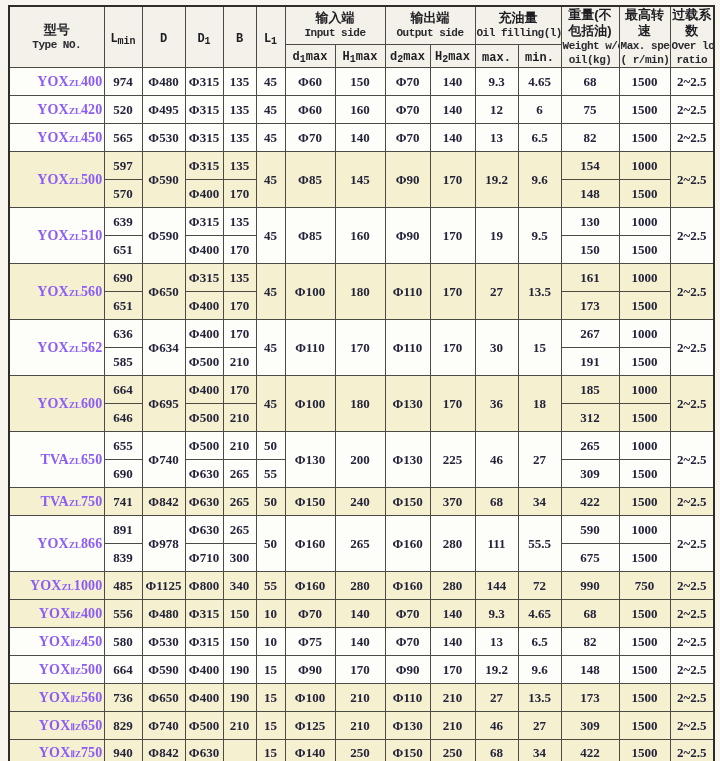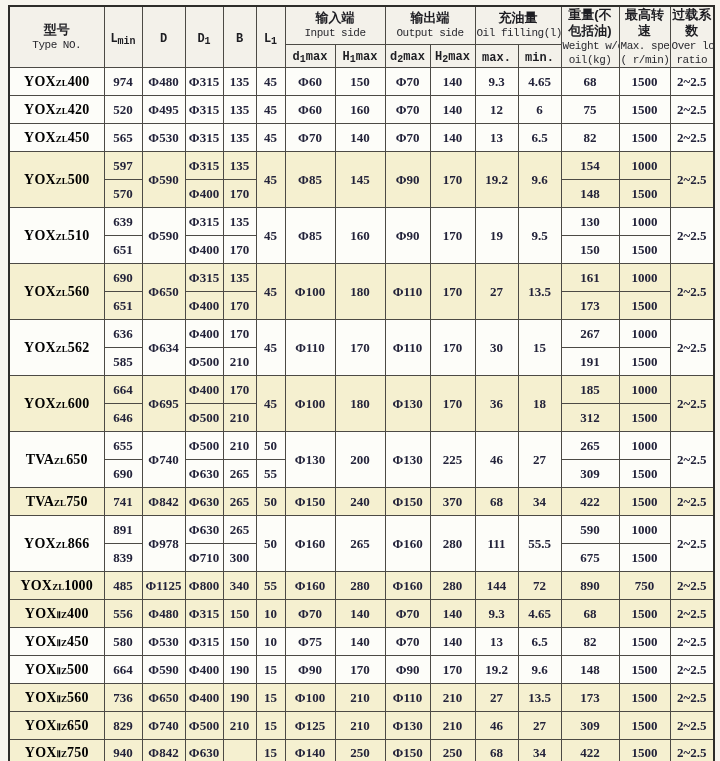--- a/index.html
+++ b/index.html
@@ -38,31 +38,32 @@
   tbody td{
     font-family:"Liberation Serif", serif;
     font-weight:bold;
     font-size:13px;
     color:#23233a;
     background:#fdfdf9;
   }
   tbody tr.shaded td{background:#f5f0d0;}
   td.type{
     font-size:14px;
-    color:#000000;
+    color:#8b5cf6;
     letter-spacing:.2px;
     white-space:nowrap;
+    text-align:right;
   }
   .tsub{font-size:9px;letter-spacing:0;}
   .zh{display:block;font-size:13px;line-height:16px;}
   .en{
     display:block;
     font-family:"Liberation Mono","DejaVu Sans Mono", monospace;
     font-size:11px;line-height:14px;
-    font-weight:normal;color:#2a2a30;
+    font-weight:bold;color:#2a2a30;
     letter-spacing:-0.5px;
     white-space:nowrap;
   }
   .sym{
     font-family:"Liberation Mono","DejaVu Sans Mono", monospace;
     font-size:12px;font-weight:bold;white-space:nowrap;
   }
   .sym .sb{font-size:10px;vertical-align:-2px;}
   .small-en{font-size:13px;}
 </style>
@@ -402,21 +403,21 @@
           <td>Φ1125</td>
           <td>Φ800</td>
           <td>340</td>
           <td>55</td>
           <td>Φ160</td>
           <td>280</td>
           <td>Φ160</td>
           <td>280</td>
           <td>144</td>
           <td>72</td>
-          <td>890</td>
+          <td>990</td>
           <td>750</td>
           <td>2~2.5</td>
         </tr>
         <tr class="shaded">
           <td rowspan="1" class="type"><span>YOX</span><span class="tsub">ⅡZ</span><span>400</span></td>
           <td>556</td>
           <td>Φ480</td>
           <td>Φ315</td>
           <td>150</td>
           <td>10</td>

